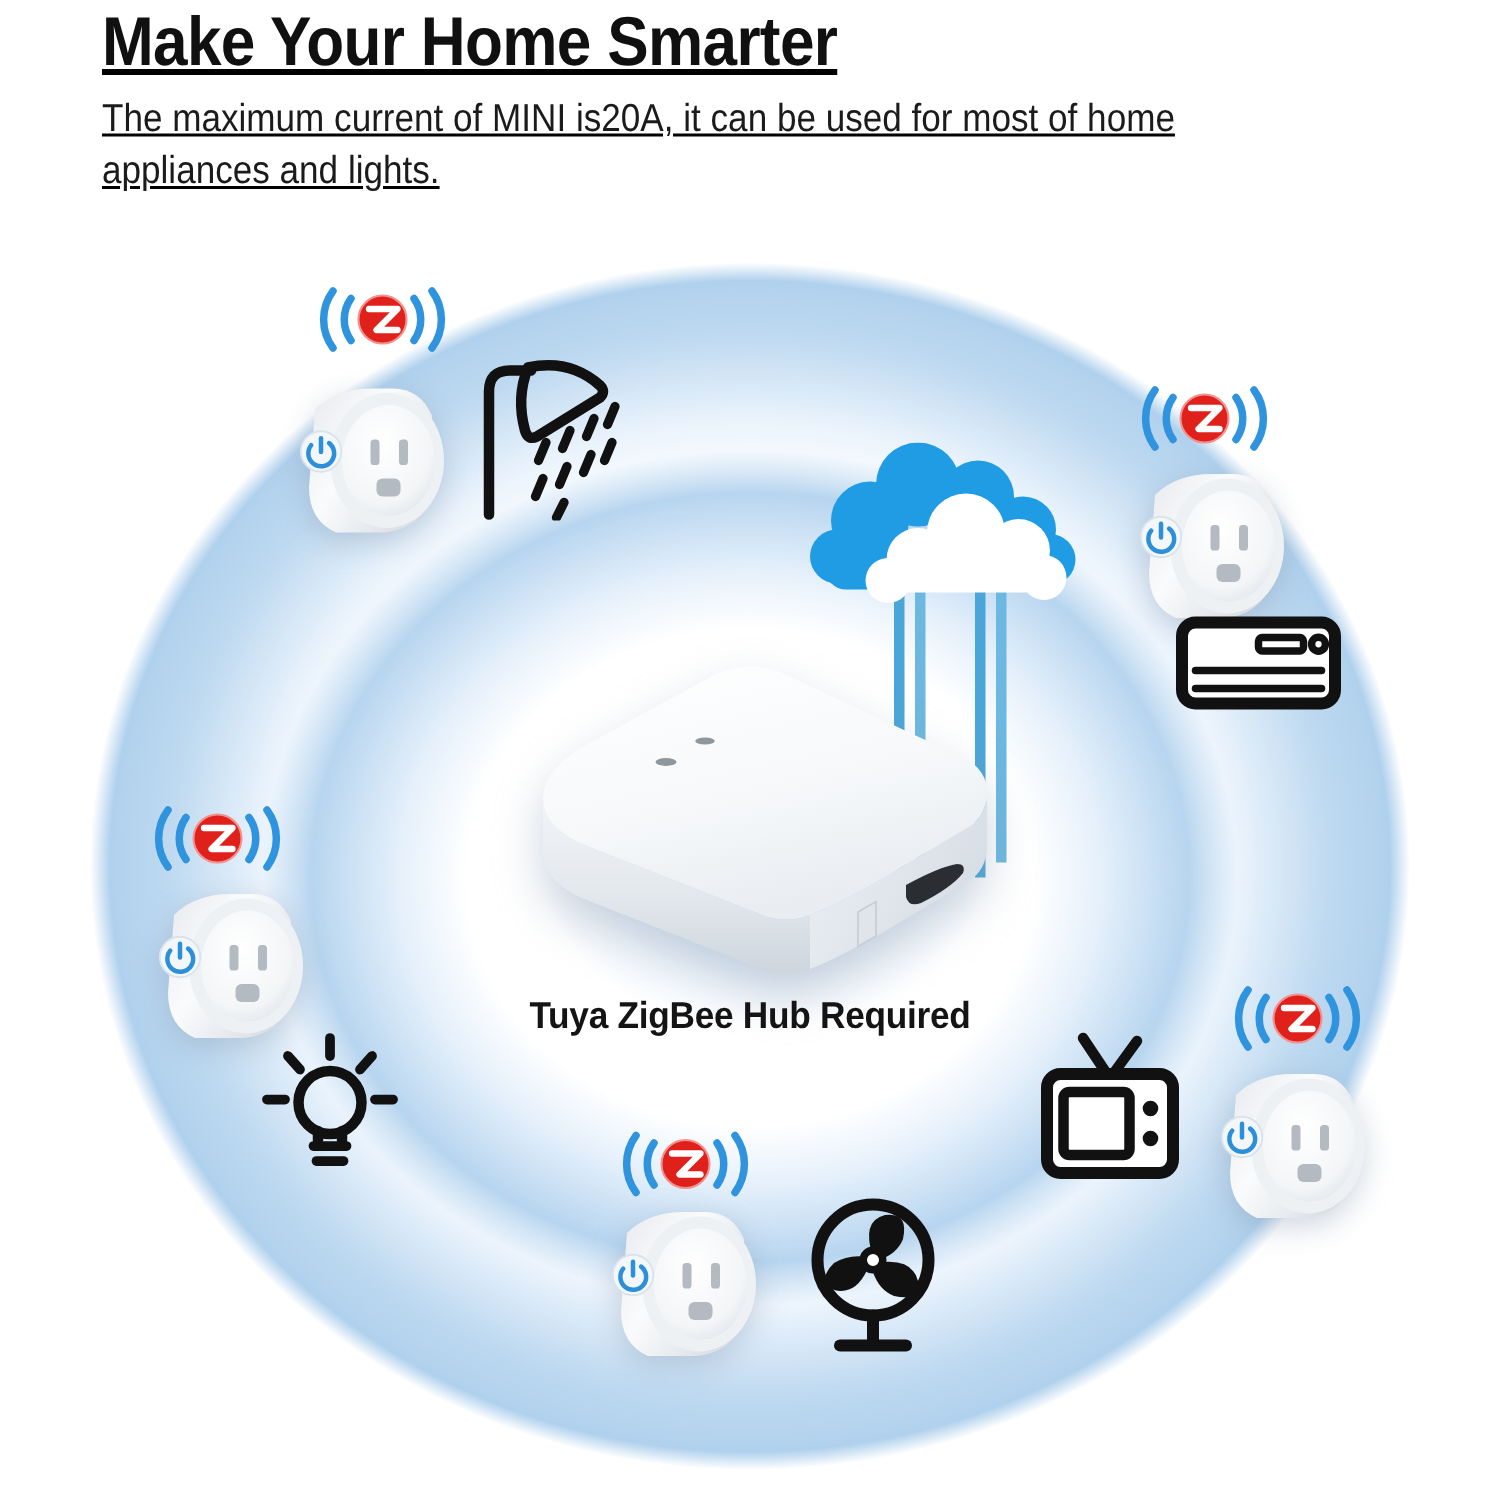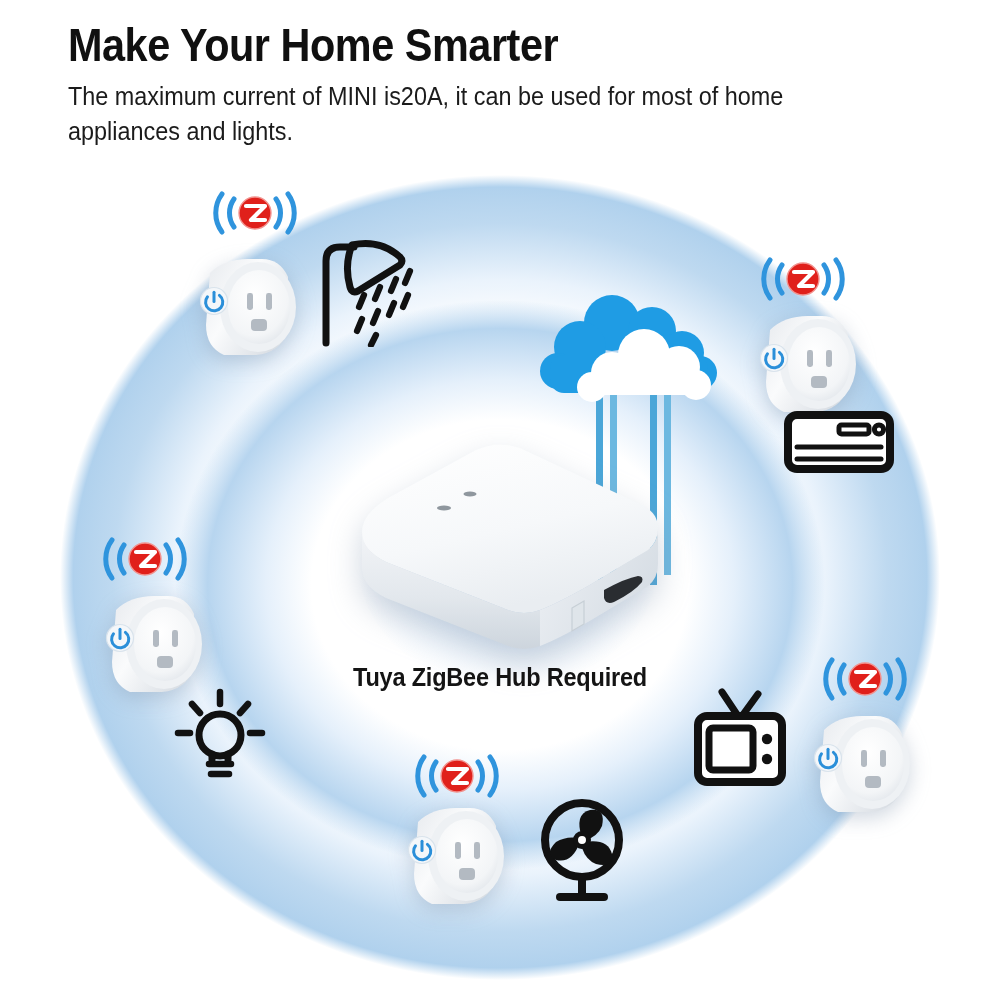--- a/index.html
+++ b/index.html
@@ -5,21 +5,21 @@
 <style>
   html,body{margin:0;padding:0;background:#ffffff;}
   body{
     width:1000px;height:1000px;position:relative;overflow:hidden;
     font-family:"Liberation Sans","DejaVu Sans",sans-serif;
     -webkit-font-smoothing:antialiased;
   }
   .stage{position:absolute;left:0;top:0;width:1000px;height:1000px;}
 
   
-  .header{position:absolute;left:68px;top:22px;width:880px;}
+  .header{position:absolute;left:68px;top:4px;width:880px;text-decoration:underline;}
   .headline{
     font-size:46px;font-weight:bold;color:#101010;letter-spacing:-0.5px;
     line-height:1.02;margin:0 0 10px 0;
     transform:scaleX(0.90);transform-origin:left center;white-space:nowrap;
   }
   .subline{
     font-size:26px;font-weight:normal;color:#1b1b1b;line-height:1.36;margin:0;
     transform:scaleX(0.90);transform-origin:left center;
     max-width:960px;
   }

